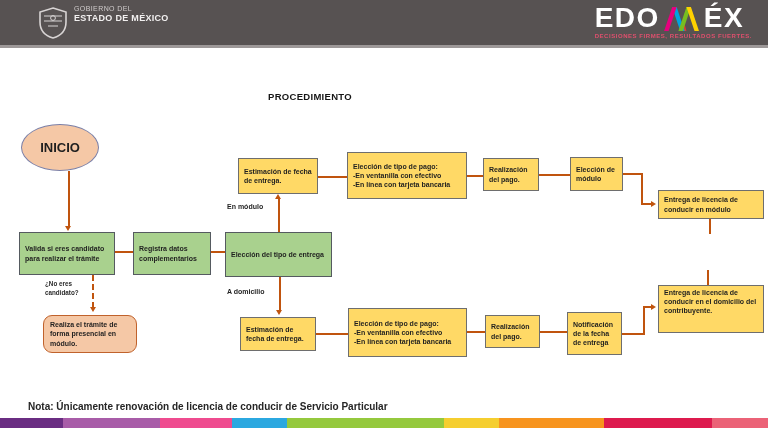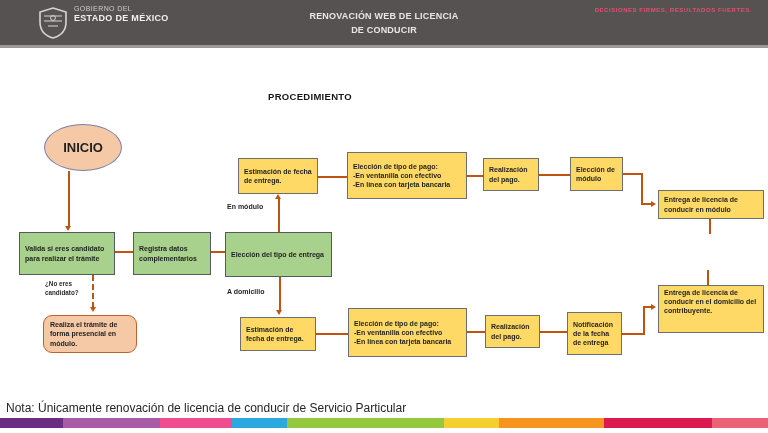--- a/index.html
+++ b/index.html
@@ -38,54 +38,61 @@
   
   .hline{position:absolute;height:2px;background:#C0540E;}
   .vline{position:absolute;width:2px;background:#C0540E;}
   .dline{position:absolute;width:0;border-left:2px dashed #C0540E;}
   .arr{position:absolute;width:0;height:0;}
   .arr.down{border-left:3.5px solid transparent;border-right:3.5px solid transparent;border-top:5.5px solid #C0540E;}
   .arr.up{border-left:3.5px solid transparent;border-right:3.5px solid transparent;border-bottom:5.5px solid #C0540E;}
   .arr.right{border-top:3.5px solid transparent;border-bottom:3.5px solid transparent;border-left:5.5px solid #C0540E;}
 
   
-  .note{position:absolute;left:6px;top:401px;font-size:12px;font-weight:normal;color:#262626;}
+  .note{position:absolute;left:28px;top:401px;font-size:10px;font-weight:bold;color:#262626;}
   .stripe{position:absolute;left:0;top:418px;width:768px;height:10px;display:flex;}
   .stripe div{height:10px;}
 </style>
 </head>
 <body>
 
 <div class="stage">
 
   <div class="header">
     <svg class="seal" width="30" height="32" viewBox="0 0 30 32">
       <path d="M15 1 L28 5 V15 C28 24 22 29 15 31 C8 29 2 24 2 15 V5 Z" fill="none" stroke="#d8d4d4" stroke-width="1.6"></path>
       <path d="M6 9 H24 M6 14 H24 M10 19 H20" stroke="#d8d4d4" stroke-width="1" fill="none"></path>
       <circle cx="15" cy="11" r="2.4" fill="none" stroke="#d8d4d4" stroke-width="1"></circle>
     </svg>
     <div class="gob-text">
       <div class="gob-l1">GOBIERNO DEL</div>
       <div class="gob-l2">ESTADO DE MÉXICO</div>
     </div>
 
-    <div class="h-title">
-      <div>RENOVACIÓN WEB DE LICENCIA</div>
-      <div>DE CONDUCIR</div>
-    </div>
 
     <div class="brand">
+      <div class="wordmark">
+        <span class="wm-txt">EDO</span>
+        <svg class="wm-m" width="40" height="25" viewBox="0 0 40 28">
+          <polygon points="18,28 21.5,15 25,28" fill="#E03C31"></polygon>
+          <polygon points="9,1 14,1 23,28 18,28" fill="#00A3E0"></polygon>
+          <polygon points="0,28 9,1 14,1 5,28" fill="#E6007E"></polygon>
+          <polygon points="16,28 25,1 30,1 21,28" fill="#78BE20"></polygon>
+          <polygon points="25,1 30,1 39,28 34,28" fill="#FFD100"></polygon>
+        </svg>
+        <span class="wm-txt">ÉX</span>
+      </div>
       <div class="tagline">DECISIONES FIRMES, RESULTADOS FUERTES.</div>
     </div>
   </div>
   <div class="header-sep"></div>
 
   <div class="proc-title">PROCEDIMIENTO</div>
 
-  <div class="node ellipse" style="left:44px;top:124px;width:78px;height:47px;font-size:13px;">
+  <div class="node ellipse" style="left:21px;top:124px;width:78px;height:47px;font-size:13px;">
     <span>INICIO</span>
   </div>
 
   <div class="node green" style="left:19px;top:232px;width:96px;height:43px;">
     <span>Valida si eres candidato para realizar el trámite</span>
   </div>
   <div class="node green" style="left:133px;top:232px;width:78px;height:43px;">
     <span>Registra datos complementarios</span>
   </div>
   <div class="node green" style="left:225px;top:232px;width:107px;height:45px;">

